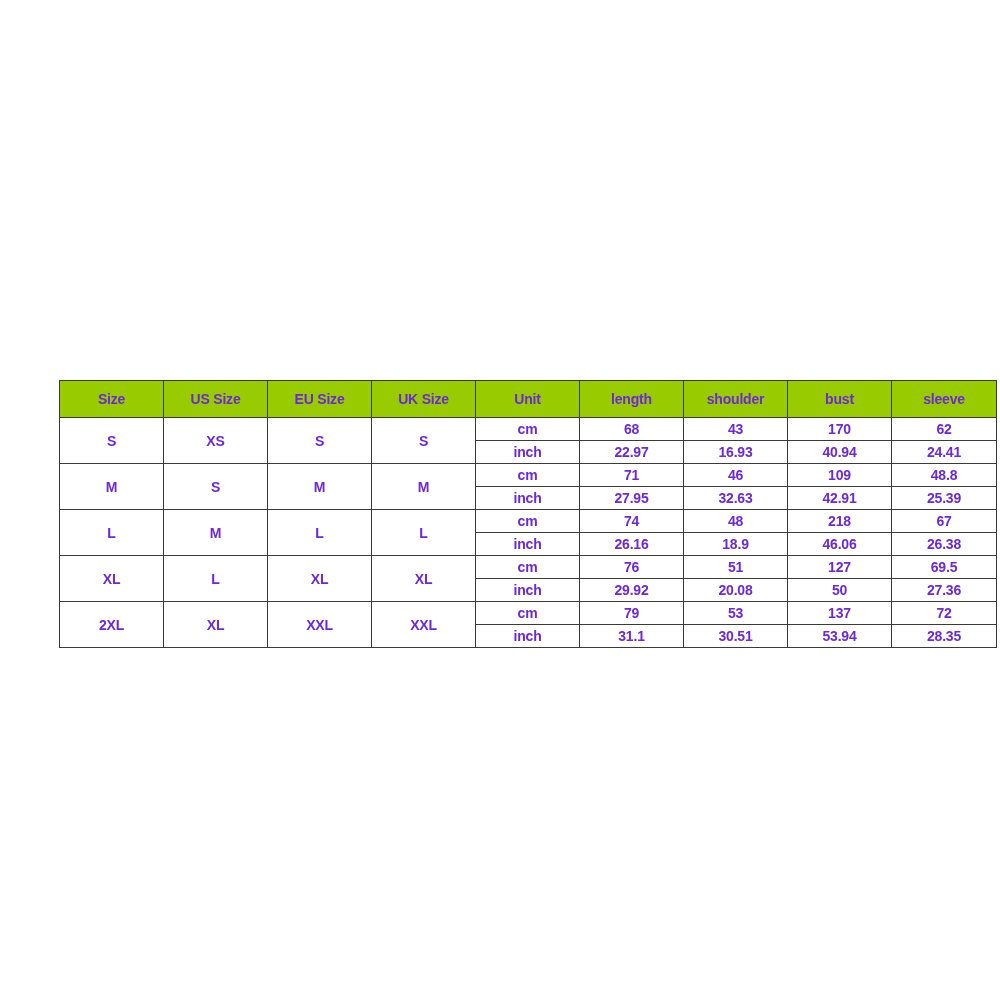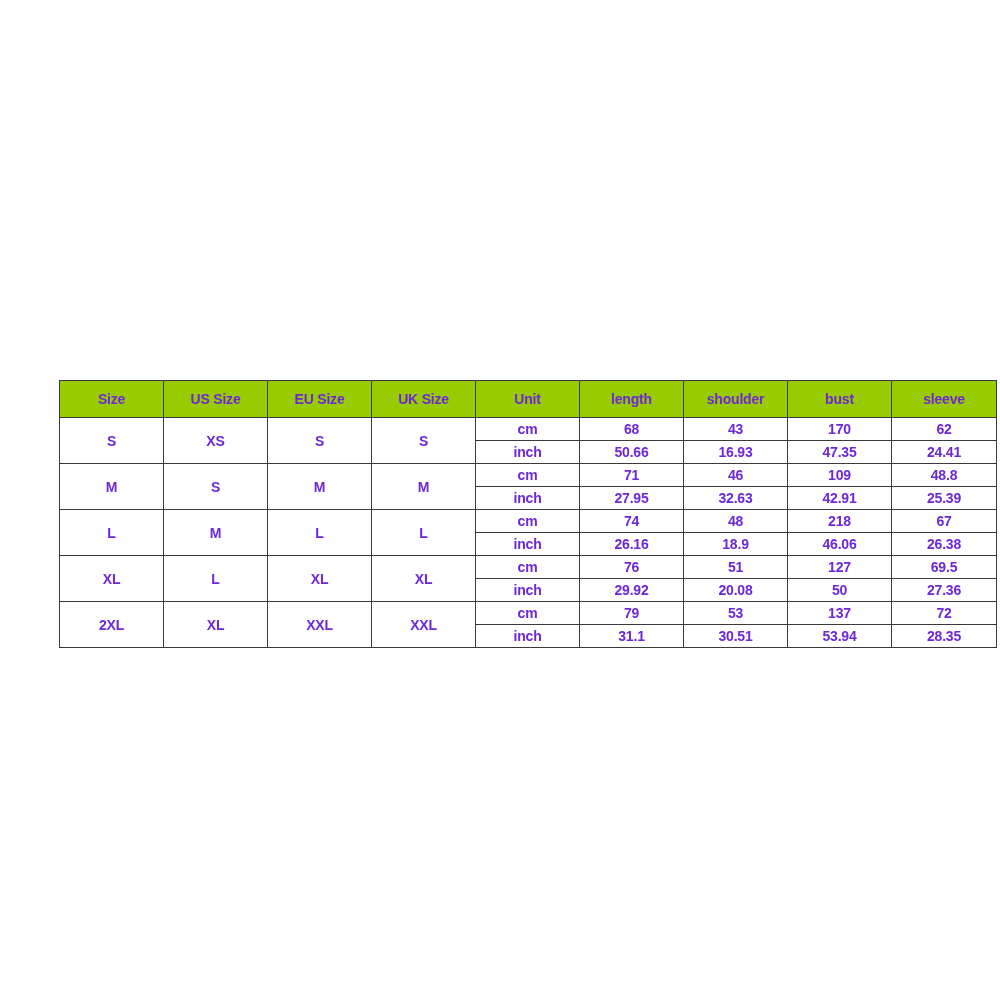--- a/index.html
+++ b/index.html
@@ -81,23 +81,23 @@
       <td rowspan="2" class="merged">S</td>
       <td rowspan="2" class="merged">S</td>
       <td>cm</td>
       <td>68</td>
       <td>43</td>
       <td>170</td>
       <td>62</td>
     </tr>
     <tr>
       <td>inch</td>
-      <td>50.66</td>
+      <td>22.97</td>
       <td>16.93</td>
-      <td>47.35</td>
+      <td>40.94</td>
       <td>24.41</td>
     </tr>
 
     <tr>
       <td rowspan="2" class="merged">M</td>
       <td rowspan="2" class="merged">S</td>
       <td rowspan="2" class="merged">M</td>
       <td rowspan="2" class="merged">M</td>
       <td>cm</td>
       <td>71</td>

